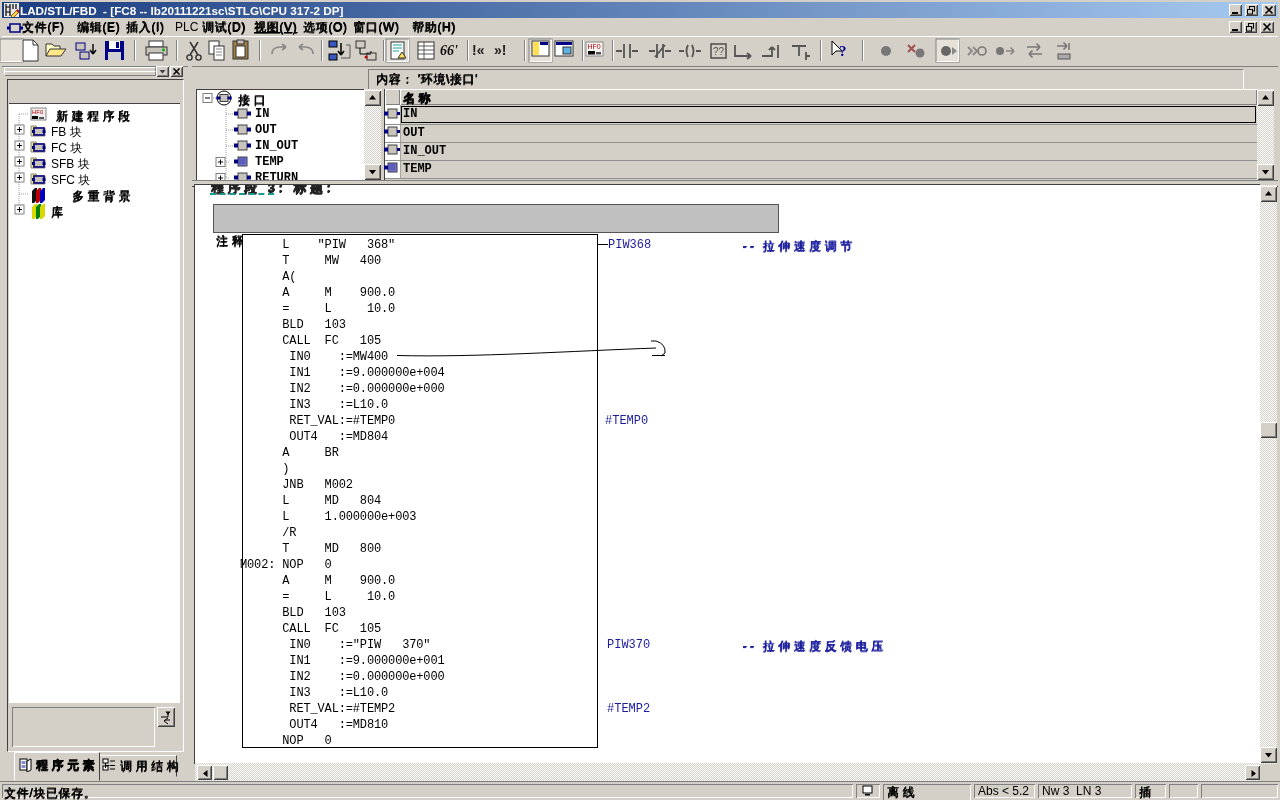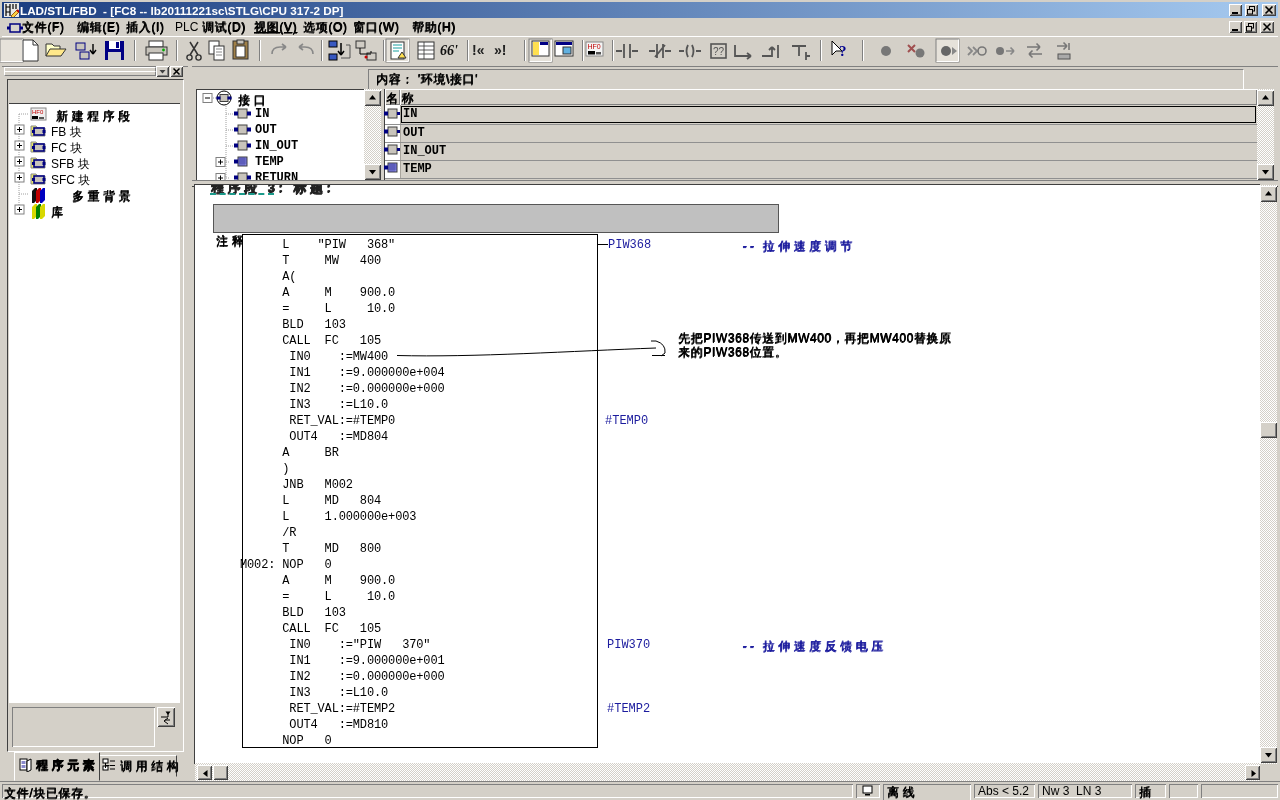--- a/index.html
+++ b/index.html
@@ -391,21 +391,21 @@
         <path d="M8.5 5 L12 9.5 L5 9.5 Z" fill="#000"></path>
       </svg></div>
 <div class="abs btn" style="left:364px;top:164px;width:17px;height:16px;"><svg width="17" height="16">
         <path d="M8.5 10.5 L12 6 L5 6 Z" fill="#000"></path>
       </svg></div>
 
 <div class="abs" id="vartable" style="left:382px;top:89px;width:875px;height:91px;background:#d4d0c8;overflow:hidden;">
   <div class="abs" style="left:2px;top:0;width:1px;height:91px;background:#404040;"></div>
   <div class="abs raised" style="left:3px;top:0;width:15px;height:16px;background:#d4d0c8;"></div>
   <div class="abs raised" style="left:18px;top:0;width:857px;height:16px;background:#d4d0c8;"></div>
-  <div class="abs cjk2" style="left:4px;top:1px;font-weight:normal;">名称</div>
+  <div class="abs cjk2" style="left:21px;top:1px;font-weight:bold;">名称</div>
   <div class="abs" style="left:3px;top:16px;width:15px;height:73px;background:#fff;"></div>
   <div class="abs" style="left:18px;top:16px;width:1px;height:73px;background:#a8a49c;"></div>
   <div class="abs" style="left:3px;top:35px;width:872px;height:1px;background:#909090;"></div>
   <div class="abs" style="left:3px;top:53px;width:872px;height:1px;background:#909090;"></div>
   <div class="abs" style="left:3px;top:71px;width:872px;height:1px;background:#909090;"></div>
   <div class="abs" style="left:3px;top:89px;width:872px;height:1px;background:#909090;"></div>
   <div class="abs" style="left:19px;top:17px;width:853px;height:15px;border:1px solid #000;"></div>
   <svg width="20" height="74" style="position:absolute;left:1px;top:17px;">
     <g id="ticon">
           <rect x="5" y="3" width="9" height="9" fill="#c8c4bc" stroke="#404040"></rect>
@@ -483,21 +483,20 @@
   <div class="abs mono navy" style="left:412px;top:453px;">PIW370</div>
   <div class="abs navy cjk2" style="left:546px;top:453px;"><span class="mono" style="letter-spacing:0;">-- </span>拉伸速度反馈电压</div>
   <div class="abs mono navy" style="left:412px;top:517px;">#TEMP2</div>
   <svg width="520" height="200" style="position:absolute;left:198px;top:100px;">
     <path d="M4 70.5 C 80 72.5 180 66 263 63" stroke="#000" fill="none" stroke-width="1"></path>
     <path d="M258 56 h5" stroke="#000" fill="none"></path>
     <path d="M263 56 Q 273 59 272 68" stroke="#000" fill="none"></path>
     <path d="M259 70.5 h13" stroke="#000" fill="none"></path>
     <path d="M272 68 l-4 3" stroke="#000" fill="none"></path>
   </svg>
-  <div class="abs cjk" style="left:483px;top:146px;line-height:14px;">先把PIW368传送到MW400，再把MW400替换原<br>来的PIW368位置。</div>
 </div>
 
 <div class="abs checker" style="left:1260px;top:185px;width:17px;height:579px;"></div>
 <div class="abs btn" style="left:1260px;top:186px;width:17px;height:16px;"><svg width="17" height="16">
         <path d="M8.5 5 L12 9.5 L5 9.5 Z" fill="#000"></path>
       </svg></div>
 <div class="abs btn" style="left:1260px;top:747px;width:17px;height:16px;"><svg width="17" height="16">
         <path d="M8.5 10.5 L12 6 L5 6 Z" fill="#000"></path>
       </svg></div>
 <div class="abs btn" style="left:1260px;top:422px;width:17px;height:16px;"></div>

